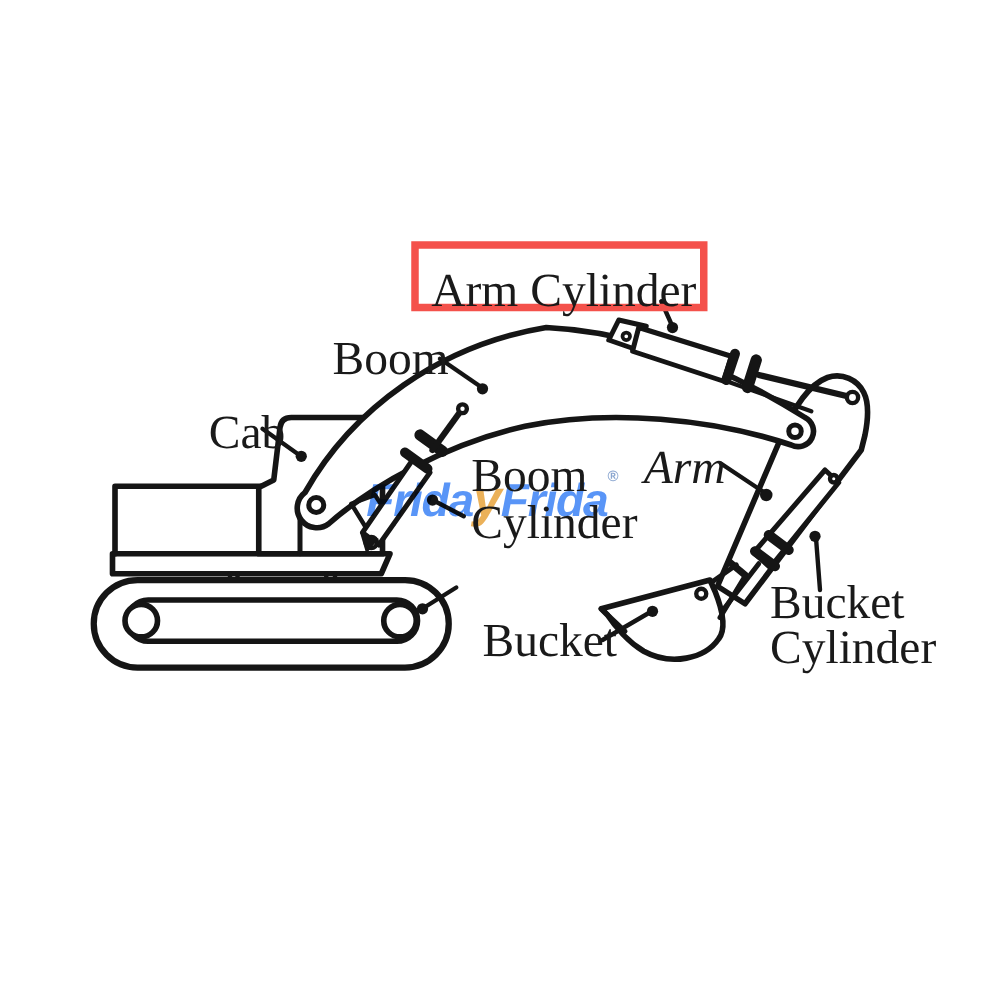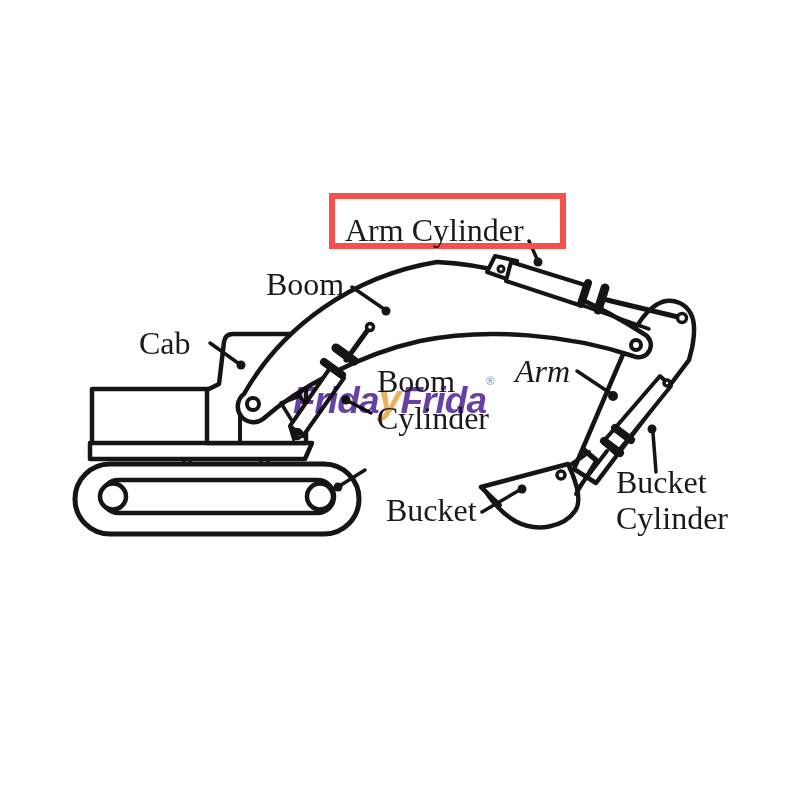--- a/index.html
+++ b/index.html
@@ -1,28 +1,28 @@
 <!DOCTYPE html>
 <html><head>
 <meta charset="utf-8">
 <style>
   html,body{margin:0;padding:0;background:#fff;}
   #stage{position:relative;width:800px;height:800px;background:#fff;overflow:hidden;
          font-family:"Liberation Serif","DejaVu Serif",serif;}
   #drawing{position:absolute;left:0;top:0;z-index:2;}
-  .lbl{position:absolute;z-index:4;color:#1a1a1a;font-size:32px;line-height:1;white-space:nowrap;}
+  .lbl{position:absolute;z-index:4;color:#1a1a1a;font-size:38px;line-height:1;white-space:nowrap;}
   .lbl2{line-height:37px;}
   #highlight-box{position:absolute;z-index:3;left:329px;top:193px;width:237px;height:56px;
                  border:6px solid #f4514b;box-sizing:border-box;background:transparent;}
   #watermark{position:absolute;z-index:3;left:293px;top:375px;
              font-family:"Liberation Sans","DejaVu Sans",sans-serif;
              font-weight:bold;font-style:italic;font-size:37px;line-height:1;
              letter-spacing:-1px;white-space:nowrap;
              mix-blend-mode:multiply;opacity:.85;}
-  #watermark .wm-blue{color:#4c1d95;}
+  #watermark .wm-blue{color:#3b82f6;}
   #watermark .wm-orange{color:#e8a33c;font-size:1.12em;}
   #watermark .wm-reg{color:#7495c7;font-size:12px;vertical-align:28px;font-style:normal;}
 </style>
 </head>
 <body>
 
 <div id="stage">
 
   <svg id="drawing" width="800" height="800" viewBox="0 0 800 800">
     <g stroke="#151515" stroke-width="4.5" fill="none" stroke-linecap="round" stroke-linejoin="round">
@@ -130,21 +130,21 @@
   </svg>
 
   <div id="watermark">
     <span class="wm-blue">Frida</span><span class="wm-orange">y</span><span class="wm-blue">Frida</span><span class="wm-reg">®</span>
   </div>
 
   <div id="highlight-box"></div>
 
   <div class="lbl" style="left:345px;top:214px;">Arm Cylinder</div>
   <div class="lbl" style="left:266px;top:268px;">Boom</div>
-  <div class="lbl" style="left:139px;top:327px;">Cab</div>
+  <div class="lbl" style="left:167px;top:327px;">Cab</div>
   <div class="lbl lbl2" style="left:377px;top:363px;">
     <div>Boom</div>
     <div>Cylinder</div>
   </div>
   <div class="lbl" style="left:515px;top:355px;font-style:italic;">Arm</div>
   <div class="lbl" style="left:386px;top:494px;">Bucket</div>
   <div class="lbl lbl2" style="left:616px;top:464px;line-height:36px;">
     <div>Bucket</div>
     <div>Cylinder</div>
   </div>

